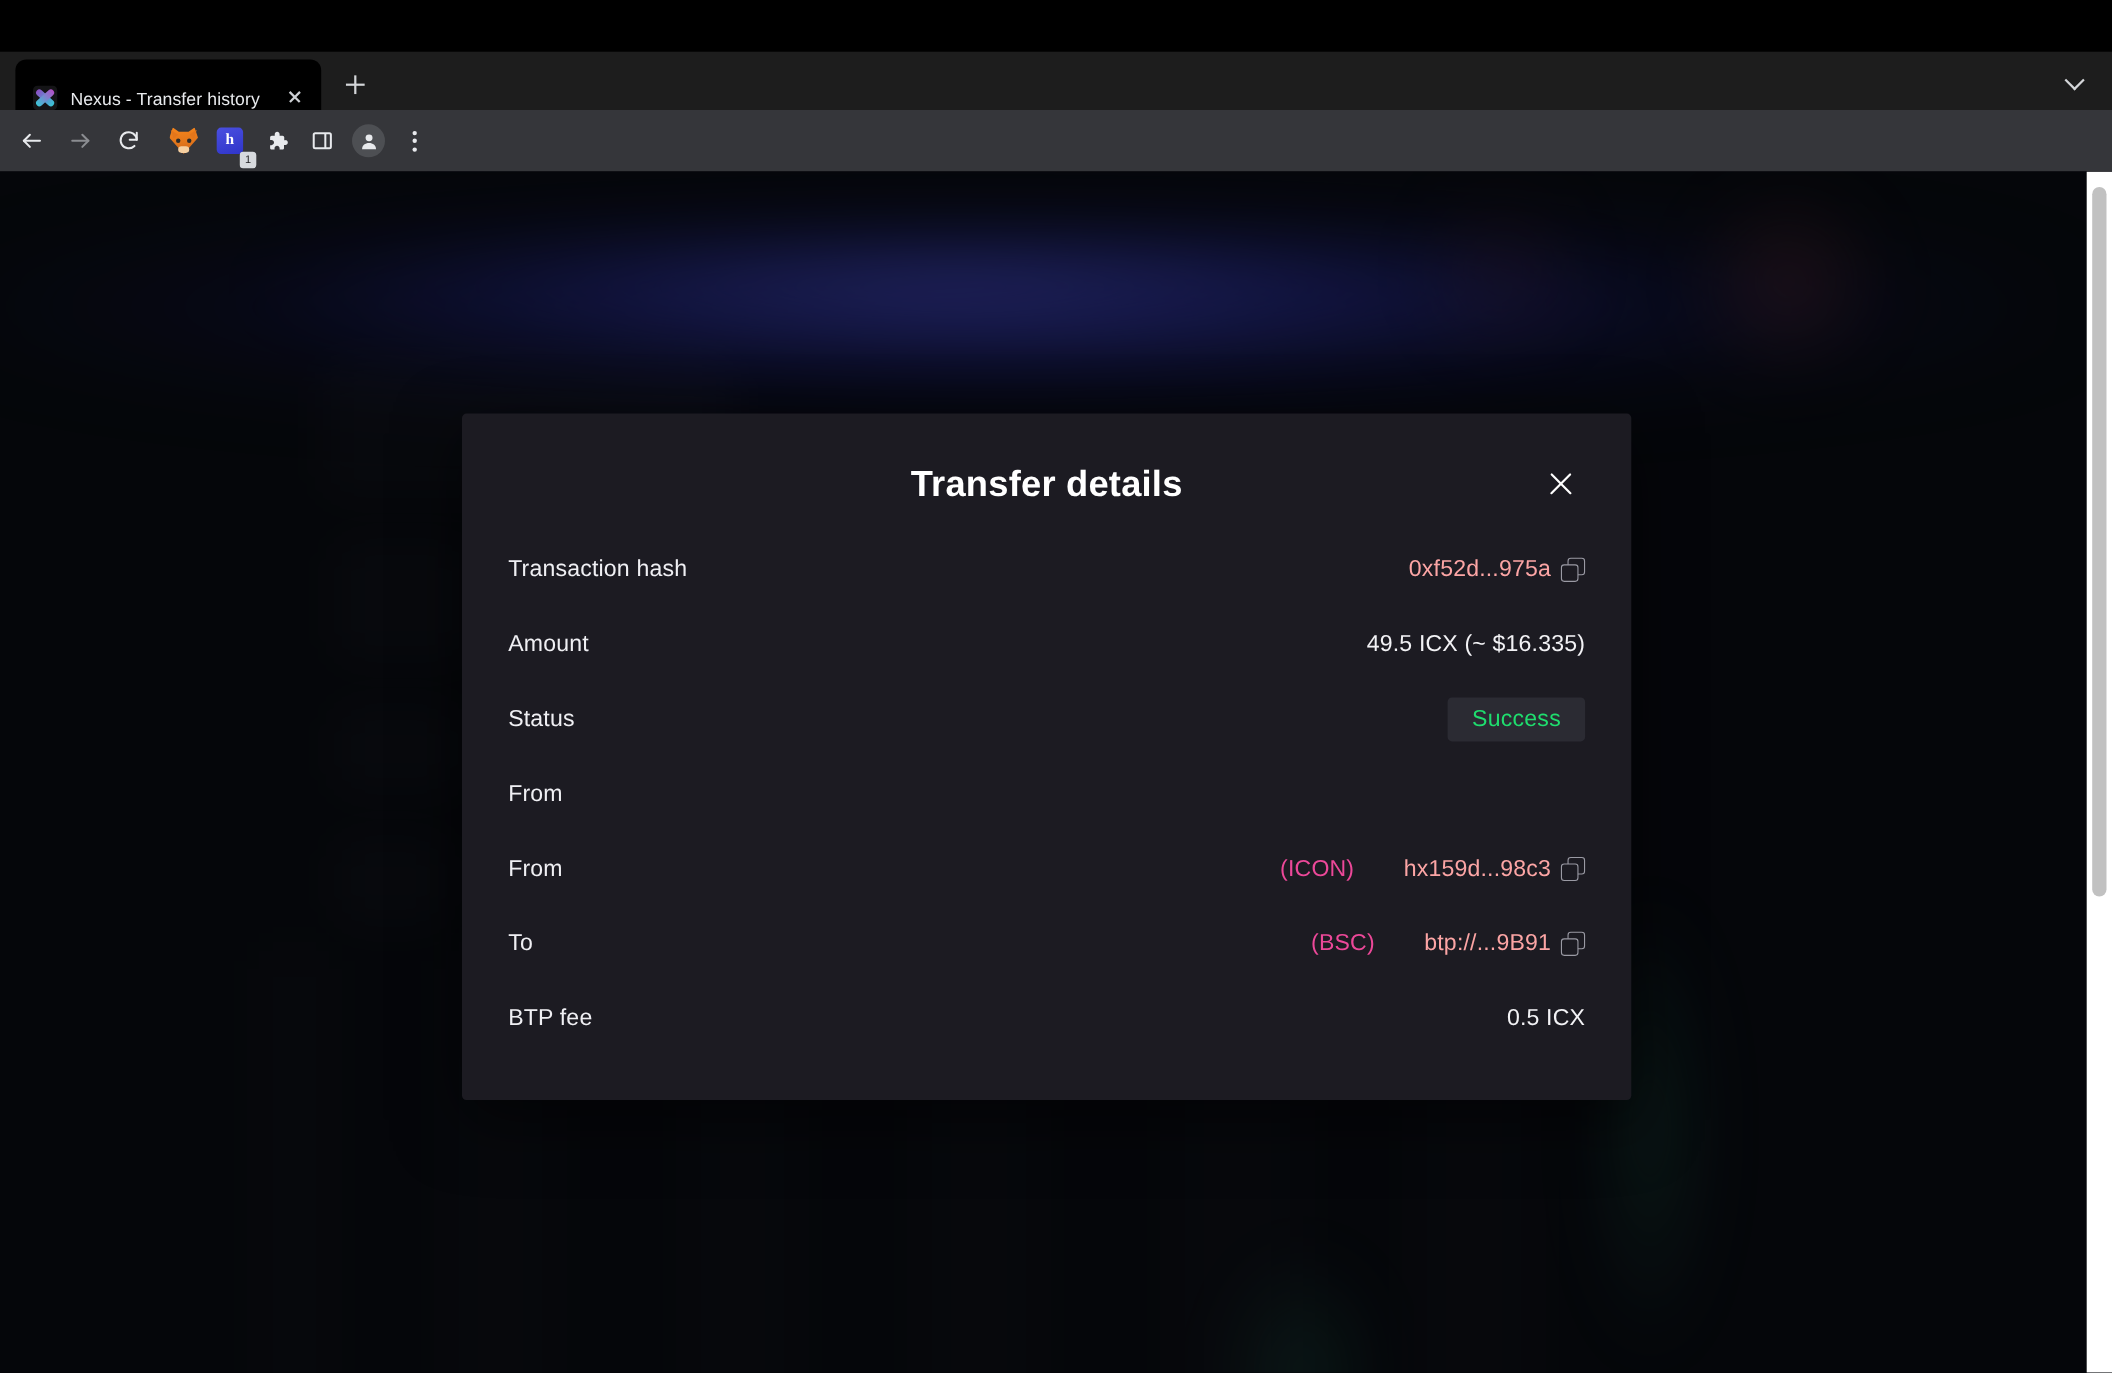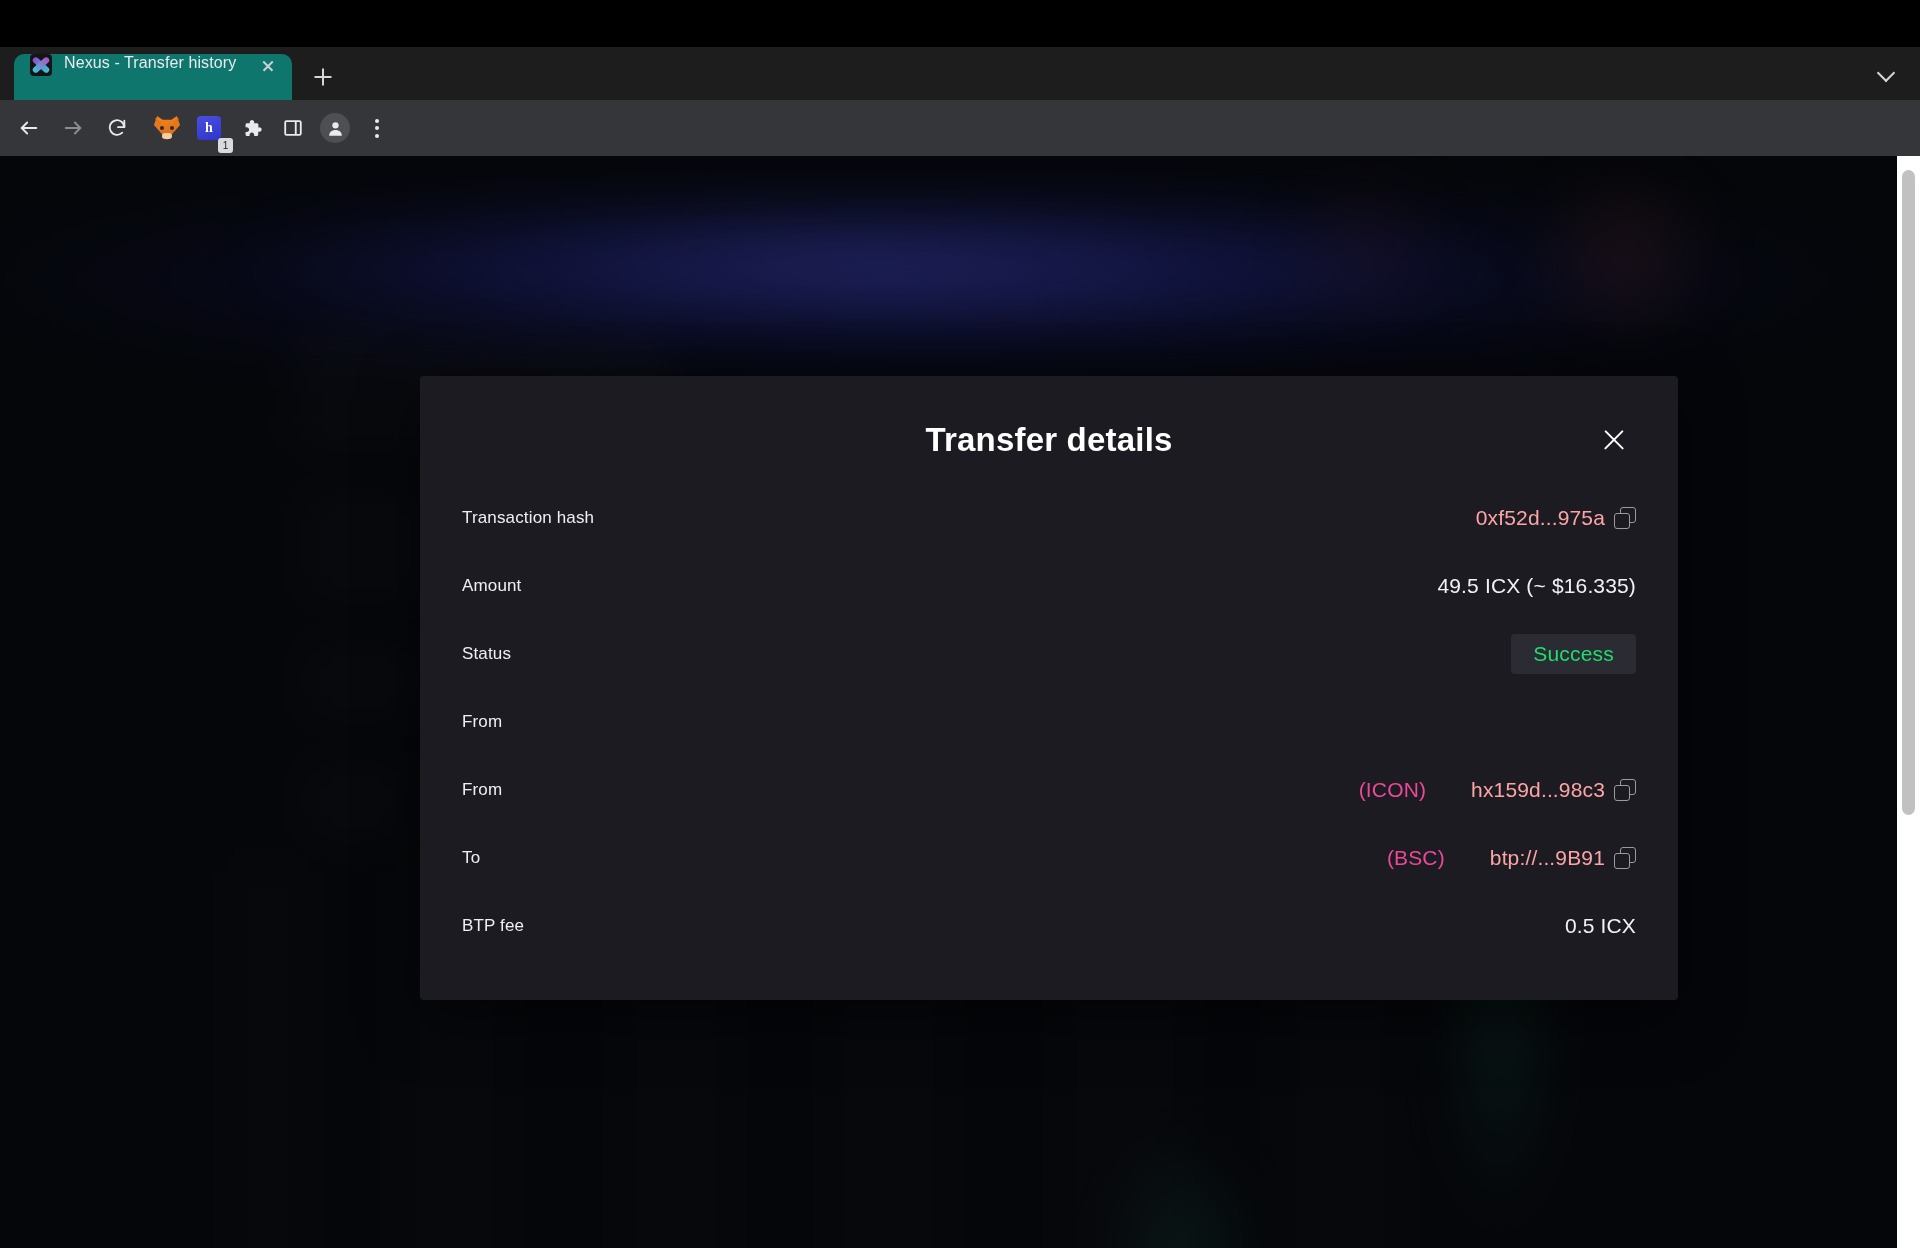--- a/index.html
+++ b/index.html
@@ -35,24 +35,24 @@
     display: flex;
     align-items: flex-end;
     position: relative;
     flex: none;
     padding-left: 14px;
   }
 
   .tab {
     width: 278px;
     height: 46px;
-    background: #0f766e;
+    background: #000000;
     border-radius: 10px 10px 0 0;
     display: flex;
-    align-items: flex-start;
+    align-items: flex-end;
     padding: 0 12px 0 16px;
     gap: 12px;
     position: relative;
   }
 
   .tab-favicon {
     width: 22px; height: 22px;
     flex: none;
     border-radius: 4px;
     position: relative;
@@ -389,21 +389,21 @@
     position: absolute;
     inset: 0;
     background: rgba(4,5,9,0.55);
   }
 
   
   .modal {
     position: absolute;
     left: 420px;
     top: 220px;
-    width: 1258px;
+    width: 1063px;
     background: #1c1b22;
     border-radius: 4px;
     padding: 34px 42px 40px 42px;
     box-shadow: 0 18px 60px rgba(0,0,0,0.55);
   }
 
   .modal-header {
     position: relative;
     height: 60px;
     display: flex;
@@ -442,21 +442,21 @@
   .row {
     display: flex;
     align-items: center;
     justify-content: space-between;
     min-height: 68px;
     gap: 20px;
   }
 
   .row-label {
     color: #efeff3;
-    font-size: 17px;
+    font-size: 21px;
     white-space: nowrap;
     letter-spacing: 0.15px;
   }
 
   .row-value {
     color: #f2f2f5;
     font-size: 21px;
     text-align: right;
     display: flex;
     align-items: center;

